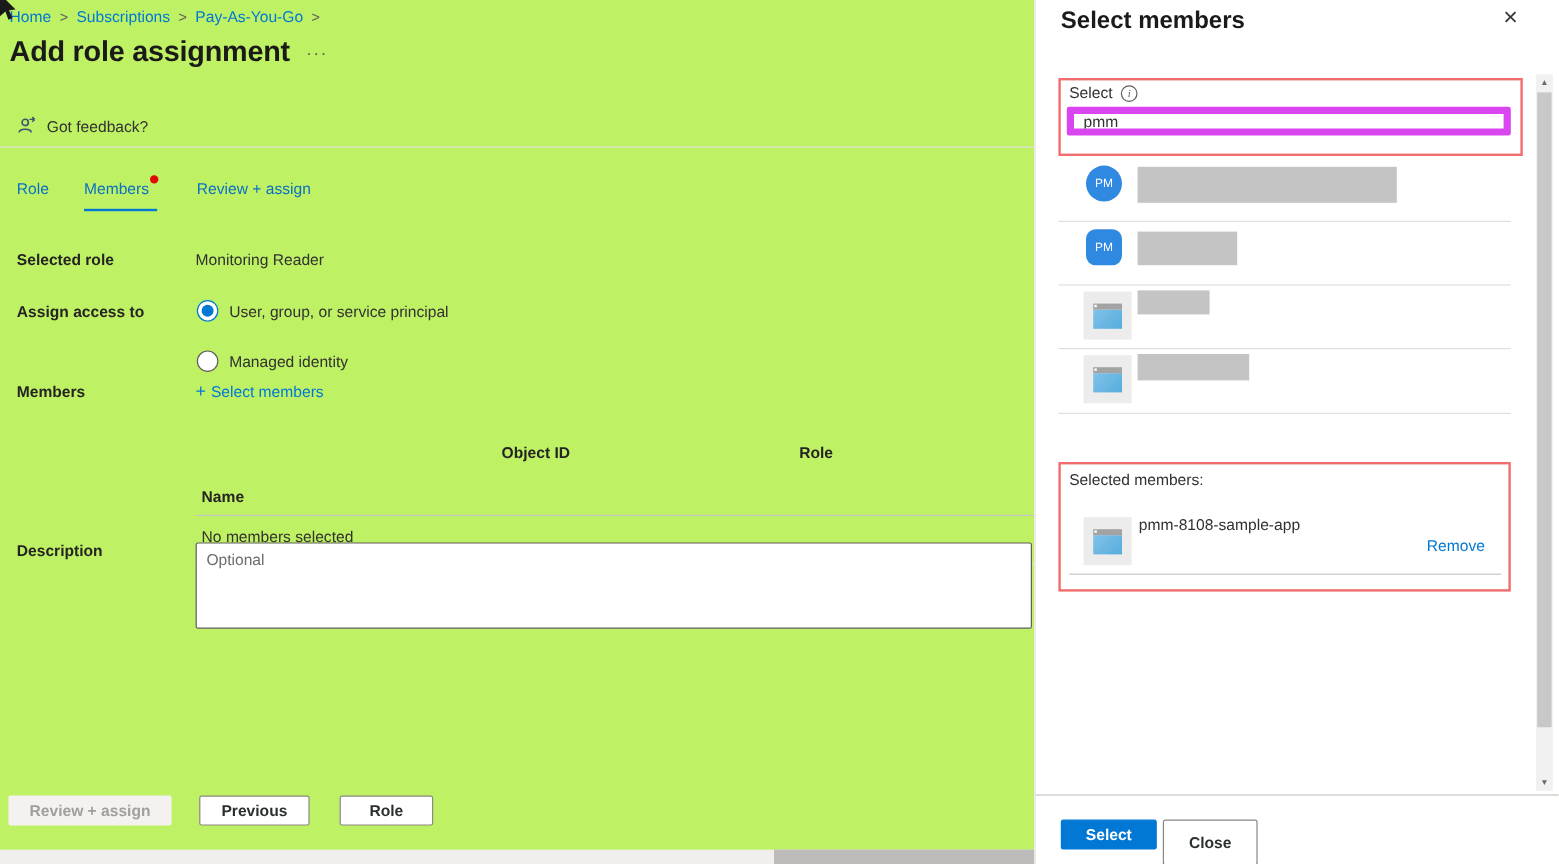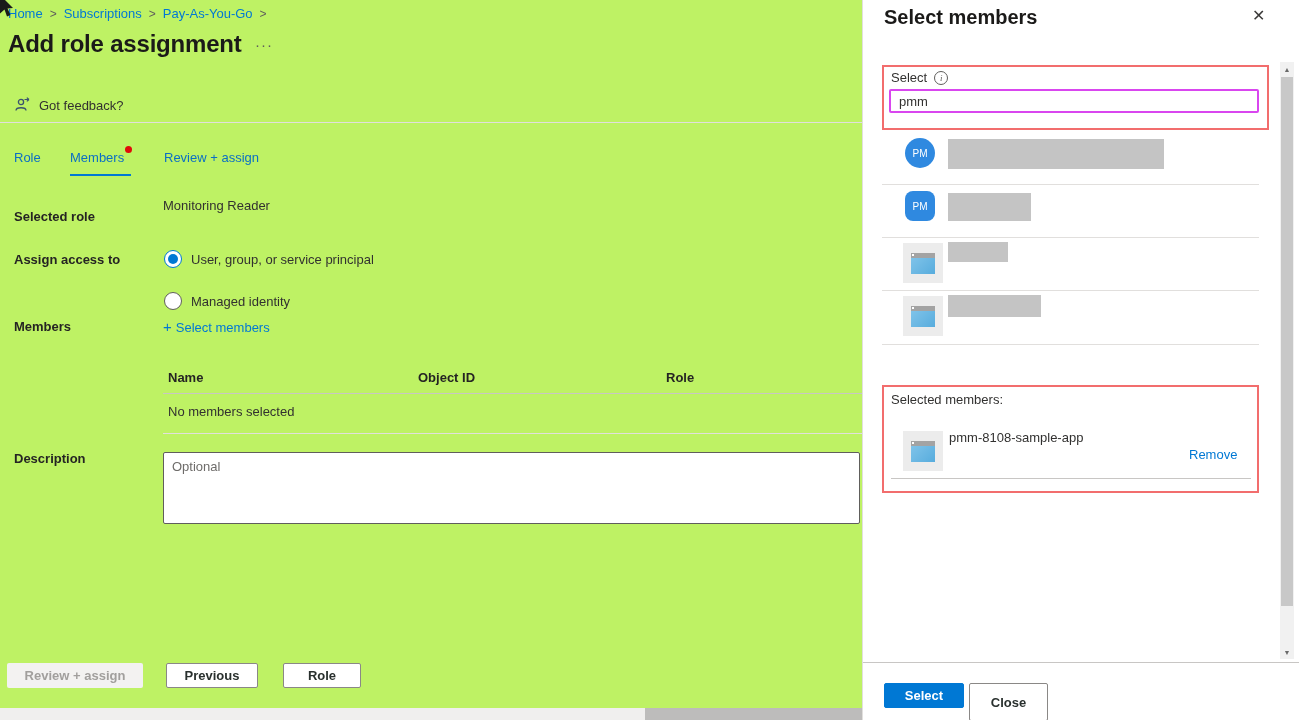--- a/index.html
+++ b/index.html
@@ -33,21 +33,21 @@
   .fvalue { position:absolute; left:163px; color:#323130; }
   .radio-row { position:absolute; left:164px; display:flex; align-items:center; gap:9px; cursor:pointer; }
   .radio { width:18px; height:18px; border-radius:50%; border:1px solid #605e5c; background:#fff; position:relative; flex:0 0 auto; }
   .radio.selected { border-color:#0078d4; }
   .radio.selected::after { content:""; position:absolute; inset:3px; border-radius:50%; background:#0078d4; }
   .link { color:#0078d4; text-decoration:none; cursor:pointer; }
   .plus { font-size:15px; font-weight:400; margin-right:4px; }
   
   .mtable { position:absolute; left:163px; top:364px; width:699px; }
   .mtable .hdr { display:flex; border-bottom:1px solid #c8c6c4; padding:6px 0 8px 0; font-weight:700; color:#252423; }
-  .mtable .hdr .c1 { width:255px; padding-left:5px; }
+  .mtable .hdr .c1 { width:255px; padding-left:5px;margin-top:36px; }
   .mtable .hdr .c2 { width:248px; }
   .mtable .hdr .c3 { flex:1; }
   .mtable .empty { padding:10px 0 14px 5px; border-bottom:1px solid #e1dfdd; color:#323130; }
   
   .desc-textarea {
     position:absolute; left:163px; top:452px; width:697px; height:72px;
     border:1px solid #605e5c; border-radius:2px; resize:none; padding:6px 8px;
     font-family:"Liberation Sans","DejaVu Sans",sans-serif; font-size:13px; color:#323130; outline:none;
   }
   .desc-textarea::placeholder { color:#6e6c6a; }
@@ -65,21 +65,21 @@
   .panel { position:absolute; left:862px; top:0; width:437px; height:720px; background:#fff; border-left:1px solid #e1dfdd; }
   .panel-title { position:absolute; left:21px; top:6px; font-size:20px; font-weight:700; color:#1b1a19; }
   .panel-close { position:absolute; left:389px; top:8px; font-size:16px; color:#3b3a39; cursor:pointer; line-height:1; }
   .annobox { position:absolute; border:2px solid #f26d6d; }
   .box-select { left:19px; top:65px; width:387px; height:65px; }
   .box-selected { left:19px; top:385px; width:377px; height:108px; }
   .select-label-row { position:absolute; left:28px; top:70px; display:flex; align-items:center; gap:7px; }
   .info-icon { width:14px; height:14px; border:1px solid #5f5e5c; border-radius:50%; color:#5f5e5c;
                font-size:9px; line-height:12px; text-align:center; font-style:italic;
                font-family:"Liberation Serif", serif; cursor:default; }
-  .search-input { position:absolute; left:26px; top:89px; width:370px; height:24px; border:2px solid #d946ef;
+  .search-input { position:absolute; left:26px; top:89px; width:370px; height:24px; border:6px solid #d946ef;
                   border-radius:2px; padding:0 8px; font-family:"Liberation Sans","DejaVu Sans",sans-serif;
                   font-size:13px; color:#323130; outline:none; }
   
   .suggestions { position:absolute; left:19px; top:131px; width:377px; }
   .srow { position:relative; border-bottom:1px solid #e1dfdd; cursor:pointer; }
   .srow-1 { height:54px; } .srow-2 { height:53px; } .srow-3 { height:53px; } .srow-4 { height:54px; }
   .avatar { position:absolute; width:30px; height:30px; background:#2f89e0; color:#fff; font-size:10px;
             display:flex; align-items:center; justify-content:center; font-weight:400; }
   .avatar.circle { border-radius:50%; }
   .avatar.squircle { border-radius:8px; }
@@ -138,21 +138,21 @@
       <span class="tab tab-role">Role</span>
       <span class="tab tab-members">
         <span>Members</span>
         <span class="tab-dot"></span>
         <span class="underline"></span>
       </span>
       <span class="tab tab-review">Review + assign</span>
     </div>
 
     <div class="flabel" style="top:209px;">Selected role</div>
-    <div class="fvalue" style="top:198px;text-align:center;">Monitoring Reader</div>
+    <div class="fvalue" style="top:209px;text-align:center;">Monitoring Reader</div>
 
     <div class="flabel" style="top:252px;">Assign access to</div>
     <div class="radio-row" style="top:250px;">
       <span class="radio selected"></span>
       <span>User, group, or service principal</span>
     </div>
     <div class="radio-row" style="top:292px;">
       <span class="radio"></span>
       <span>Managed identity</span>
     </div>

